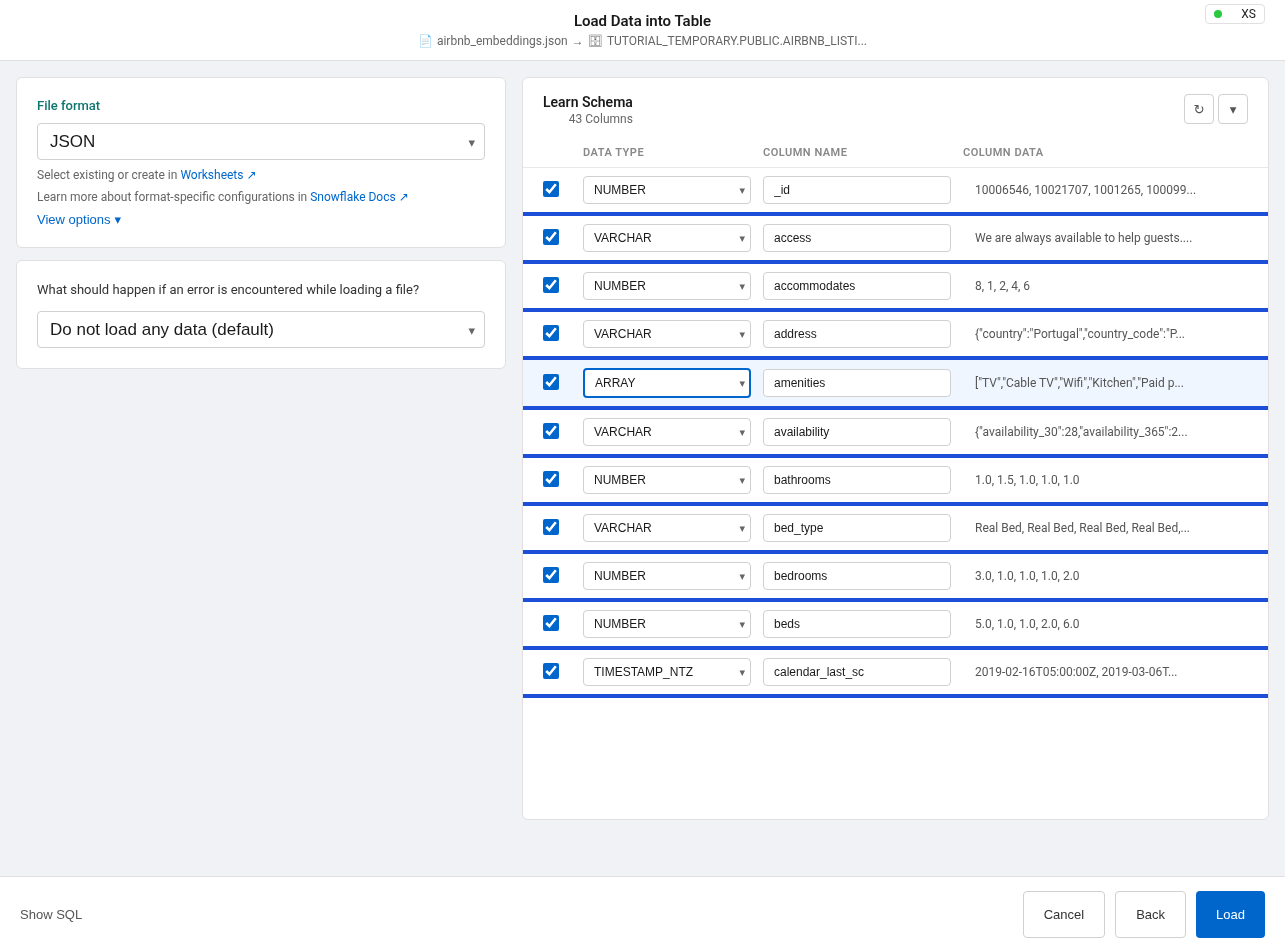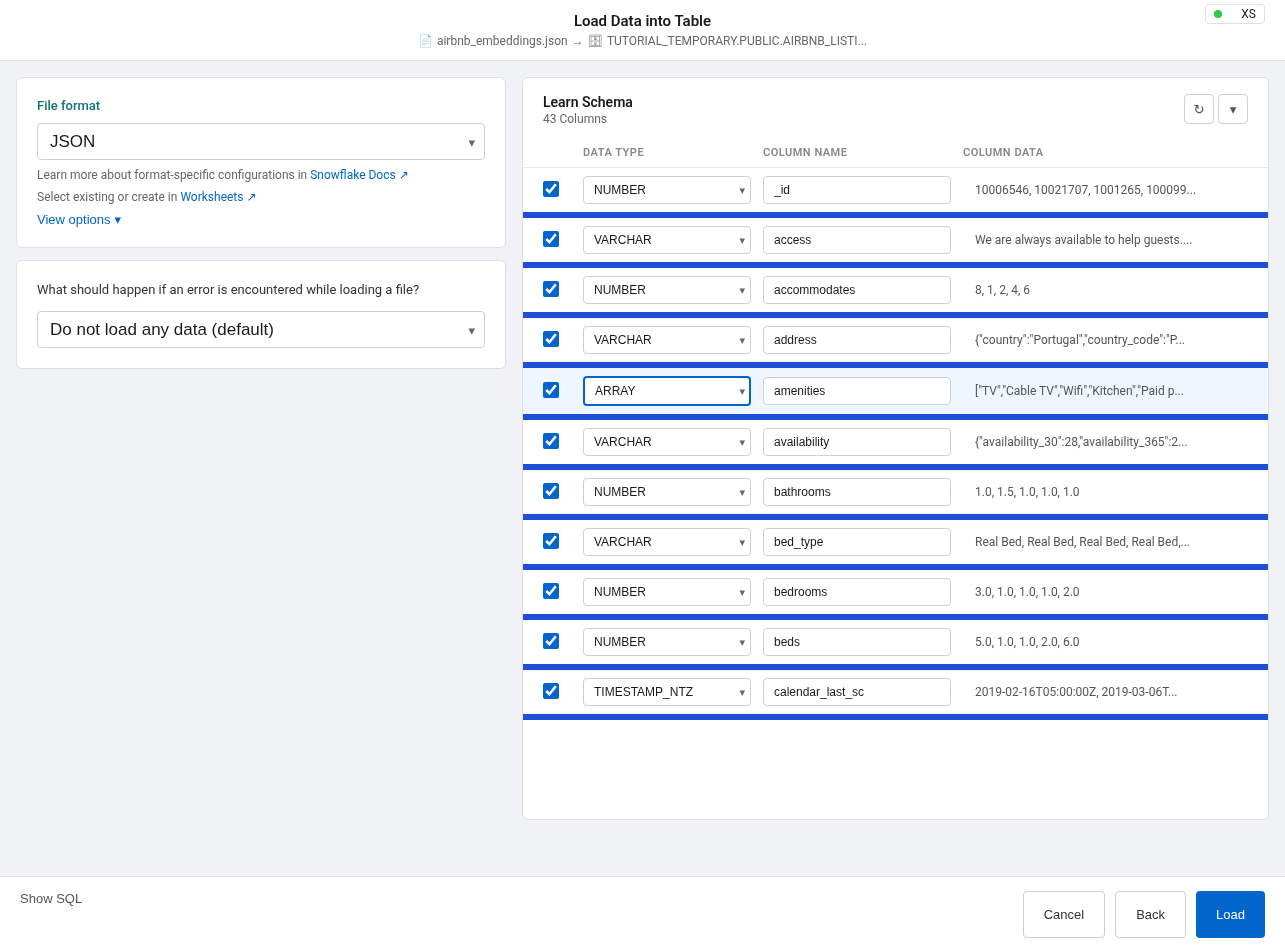--- a/index.html
+++ b/index.html
@@ -163,20 +163,21 @@
     }
     .schema-title {
       font-size: 14px;
       font-weight: 600;
       color: #1a1a1a;
     }
     .schema-subtitle {
       font-size: 12px;
       color: #666;
       margin-top: 2px;
+      text-align: right;
     }
     .schema-actions {
       display: flex;
       gap: 4px;
     }
     .schema-btn {
       background: #fff;
       border: 1px solid #d0d0d0;
       border-radius: 4px;
       width: 30px;
@@ -208,21 +209,21 @@
     .schema-rows {
       flex: 1;
       overflow-y: auto;
     }
 
     .schema-row {
       display: grid;
       grid-template-columns: 40px 180px 200px 1fr;
       align-items: center;
       padding: 8px 20px;
-      border-bottom: 6px solid #1d4ed8;
+      border-bottom: 4px solid #1d4ed8;
     }
     .schema-row.highlighted {
       background: #f0f6ff;
     }
 
     .row-checkbox {
       width: 16px;
       height: 16px;
       accent-color: #0066cc;
       cursor: pointer;
@@ -275,21 +276,21 @@
       overflow: hidden;
       text-overflow: ellipsis;
     }
 
     
     .footer {
       background: #fff;
       border-top: 1px solid #e0e0e0;
       padding: 14px 20px;
       display: flex;
-      align-items: flex-start;
+      align-items: center;
       justify-content: space-between;
       margin-top: 40px;
     }
     .show-sql-btn {
       background: none;
       border: none;
       color: #555;
       font-size: 13px;
       cursor: pointer;
     }
@@ -353,24 +354,24 @@
       <div class="select-wrapper">
         <select>
           <option>JSON</option>
           <option>CSV</option>
           <option>Parquet</option>
           <option>ORC</option>
           <option>AVRO</option>
         </select>
       </div>
       <div class="help-text">
+        <span>Select existing or create in </span><a href="#"><span>Worksheets</span> ↗</a>
+      </div>
+      <div class="help-text">
         <span>Learn more about format-specific configurations in </span><a href="#"><span>Snowflake Docs</span> ↗</a>
-      </div>
-      <div class="help-text">
-        <span>Select existing or create in </span><a href="#"><span>Worksheets</span> ↗</a>
       </div>
       <button class="view-options-btn">
         <span>View options</span>
         <span>▾</span>
       </button>
     </div>
 
     <div class="panel-card error-panel">
       <p class="error-question">What should happen if an error is encountered while loading a file?</p>
       <div class="select-wrapper">

